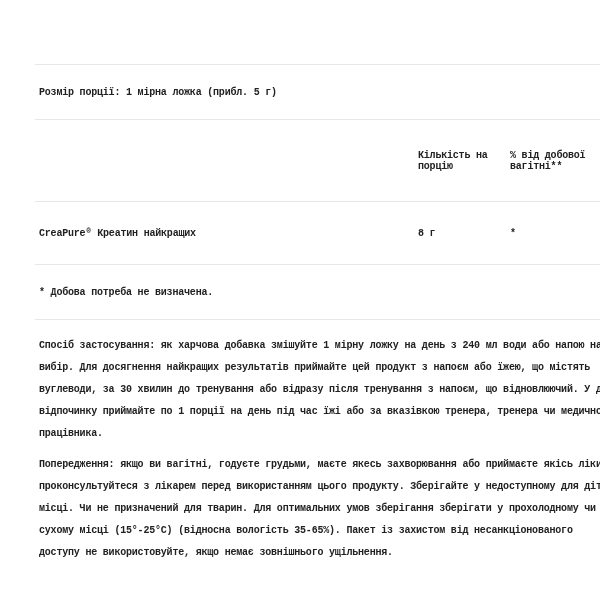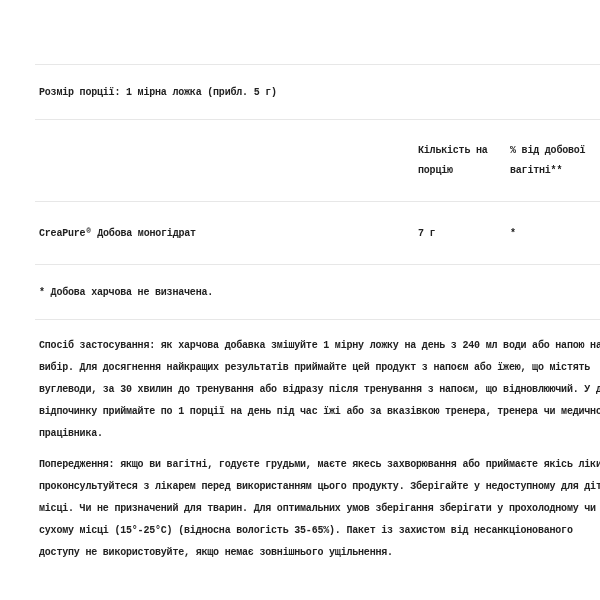--- a/index.html
+++ b/index.html
@@ -12,21 +12,21 @@
   .padded { padding-left:4px; padding-right:0; }
   .spacer-top { height:65px; }
   .row-serving   { height:55px; display:flex; align-items:center; }
   .row-servings  { height:53px; display:flex; align-items:center; }
   .row-thead     { height:82px; display:flex; align-items:center; }
   .row-ingredient{ height:63px; display:flex; align-items:center; }
   .row-footnote  { height:55px; display:flex; align-items:center; }
   .cell-name   { width:383px; box-sizing:border-box; padding-left:4px; }
   .cell-amount { width:92px;  box-sizing:border-box; }
   .cell-dv     { width:105px; box-sizing:border-box; }
-  .hdr { line-height:20px; white-space:pre-line; }
+  .hdr { line-height:11px; white-space:pre-line; }
   .tm-sup { font-size:7px; position:relative; top:-3px; padding:0 1px; }
   .paras { padding:15px 12px 0 12px; }
   .paras p { margin:0 0 9px 0; line-height:22px; }
 </style>
 </head>
 <body>
 
 <div class="sheet">
 
   <div class="rule spacer-top"></div>
@@ -38,28 +38,28 @@
 
   <div class="rule row-thead">
     <div class="cell-name"></div>
     <div class="cell-amount hdr">Кількість на порцію</div>
     <div class="cell-dv hdr">% від добової вагітні**</div>
   </div>
 
   <div class="rule row-ingredient">
     <div class="cell-name">
       <span>CreaPure</span><span class="tm-sup">®</span>
-      <span>Добова моногідрат</span>
+      <span>Креатин найкращих</span>
     </div>
-    <div class="cell-amount">7 г</div>
+    <div class="cell-amount">8 г</div>
     <div class="cell-dv">*</div>
   </div>
 
   <div class="rule row-footnote padded">
-    <span>* Добова харчова не визначена.</span>
+    <span>* Добова потреба не визначена.</span>
   </div>
 
   <div class="paras">
     <p>Спосіб застосування: як харчова добавка  змішуйте 1 мірну ложку на день з 240 мл води або напою на вибір. Для досягнення найкращих результатів приймайте цей продукт з напоєм або їжею, що містять вуглеводи, за 30 хвилин до тренування або відразу після тренування з напоєм, що відновлюючий. У дні відпочинку приймайте по 1 порції на день під час їжі або за вказівкою тренера, тренера чи медичного працівника.</p>
     <p>Попередження: якщо ви вагітні, годуєте грудьми, маєте якесь захворювання або приймаєте якісь ліки, проконсультуйтеся з лікарем перед використанням цього продукту. Зберігайте у недоступному для дітей місці. Чи не призначений для тварин. Для оптимальних умов зберігання зберігати у прохолодному чи сухому місці (15°-25°C) (відносна вологість 35-65%). Пакет із захистом від несанкціонованого доступу не використовуйте, якщо немає зовнішнього ущільнення.</p>
   </div>
 
 </div>
 
 </body></html>

